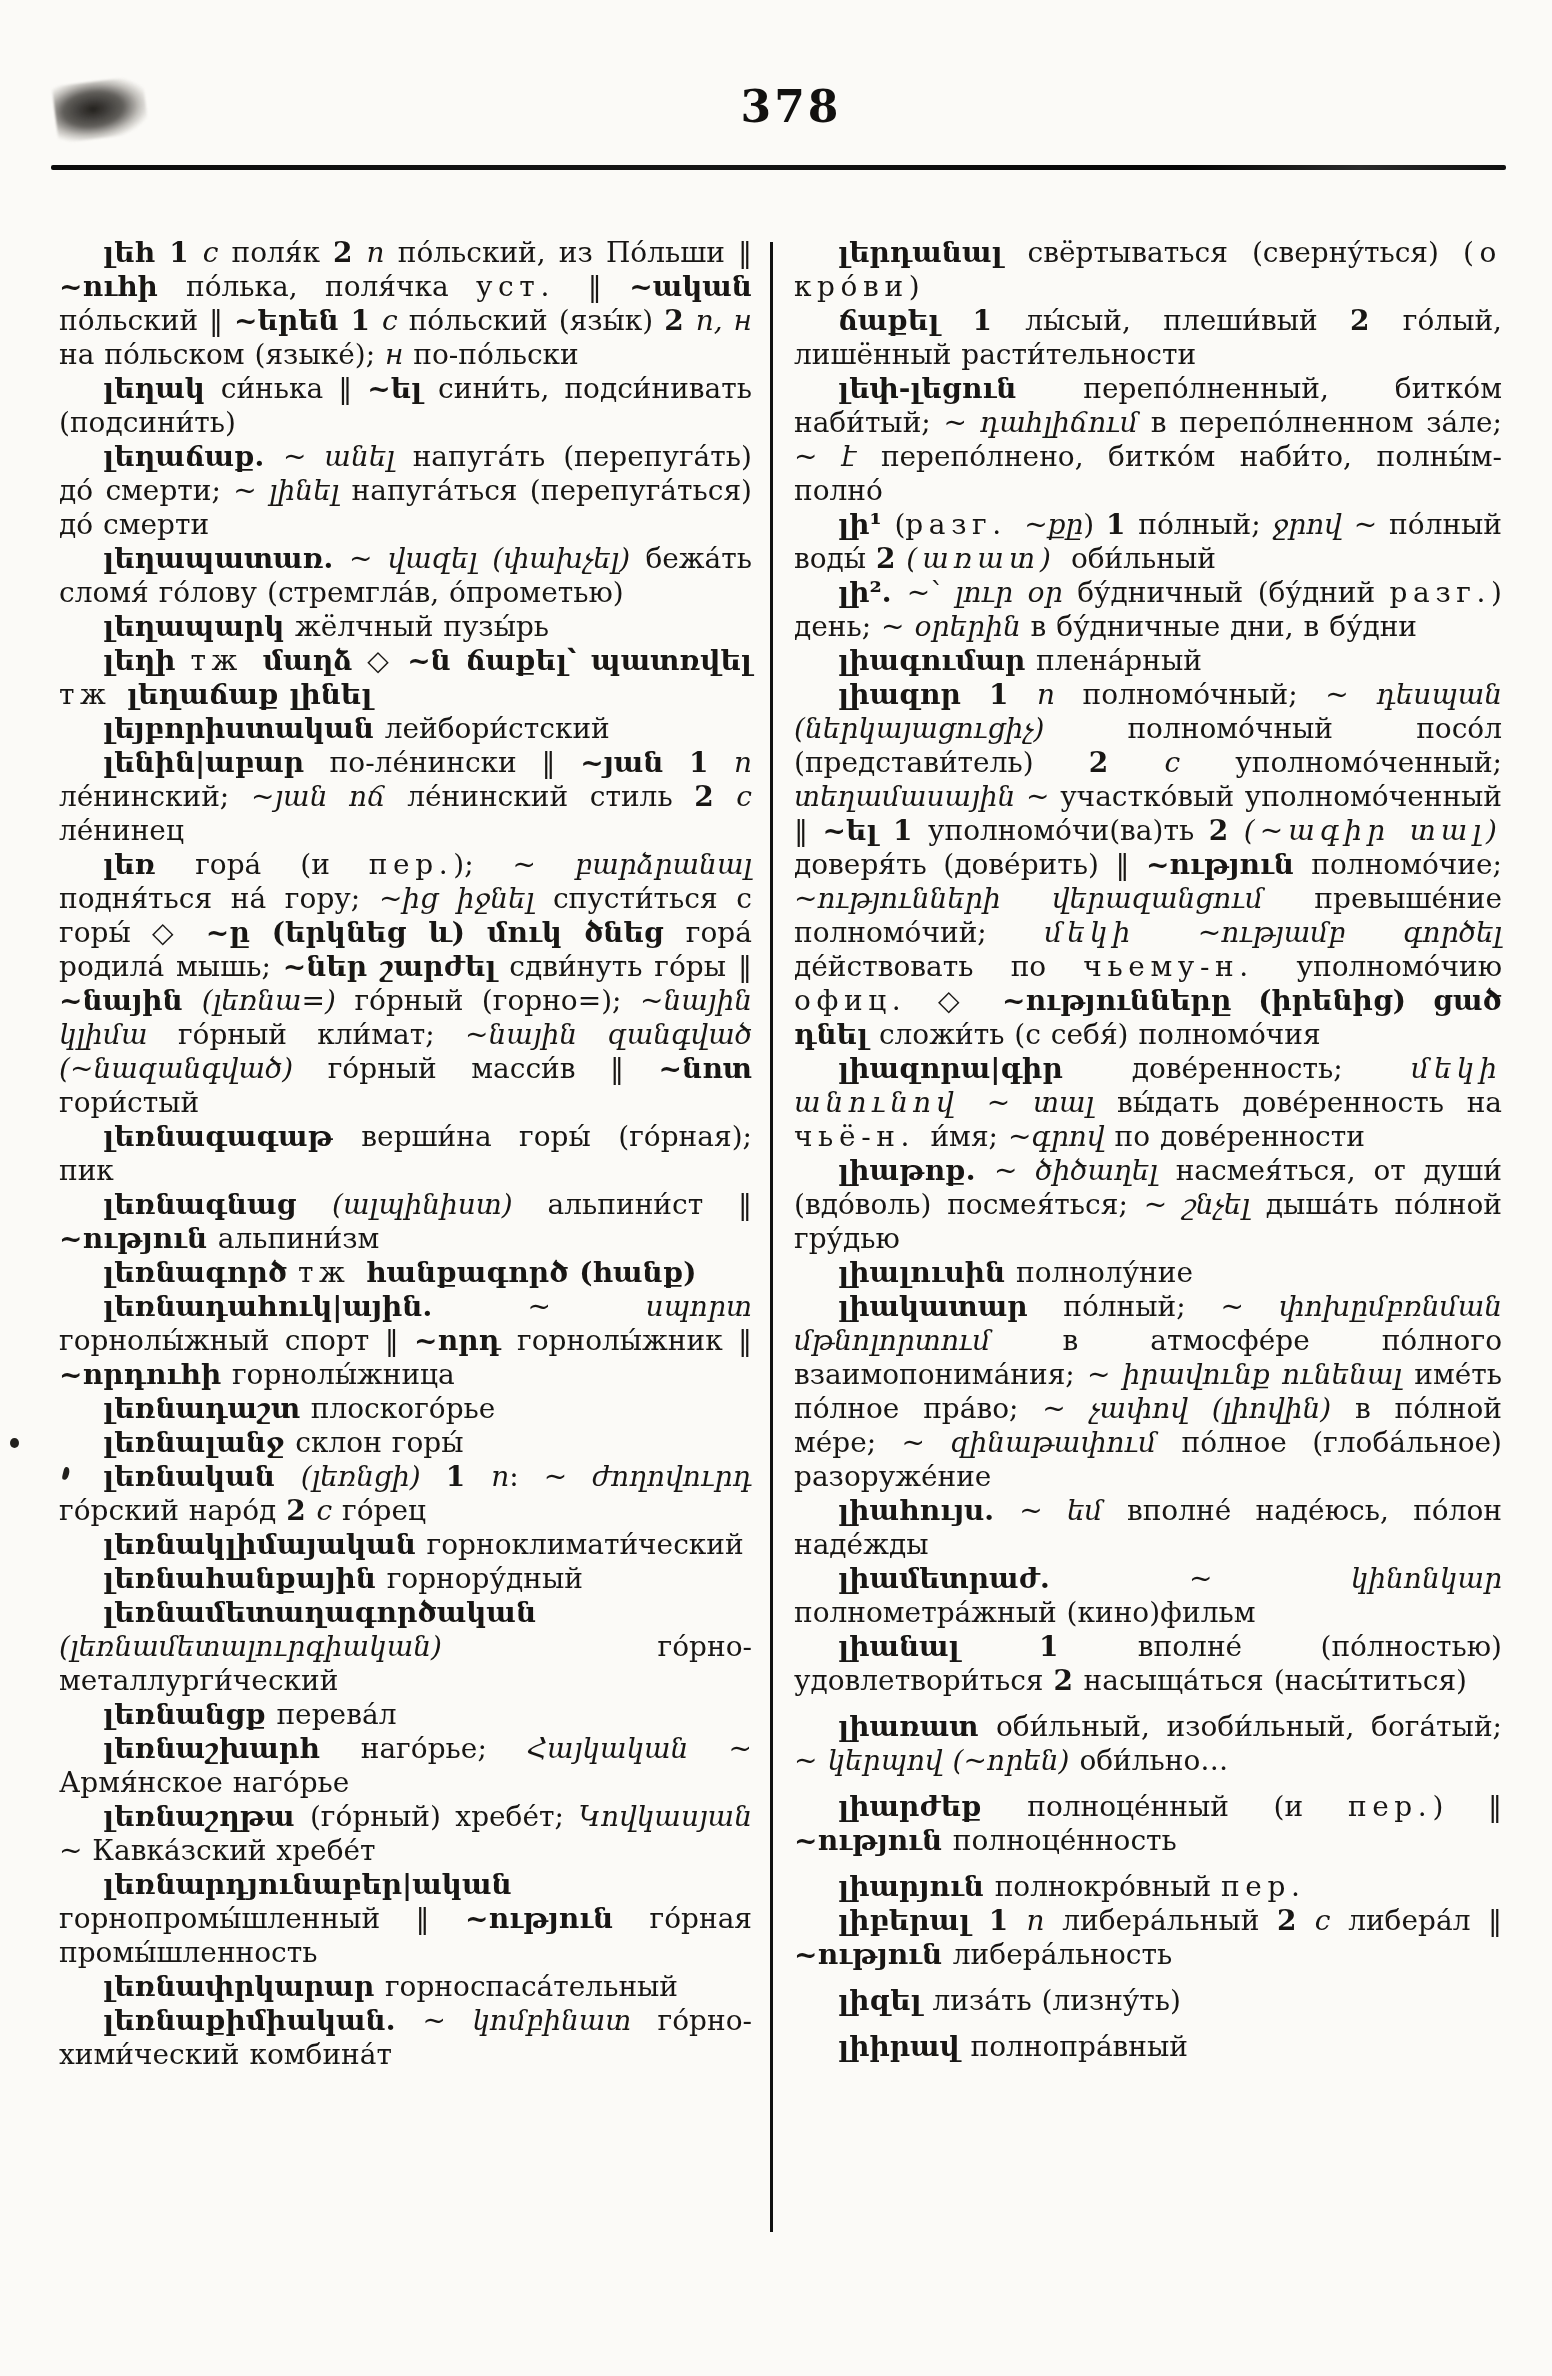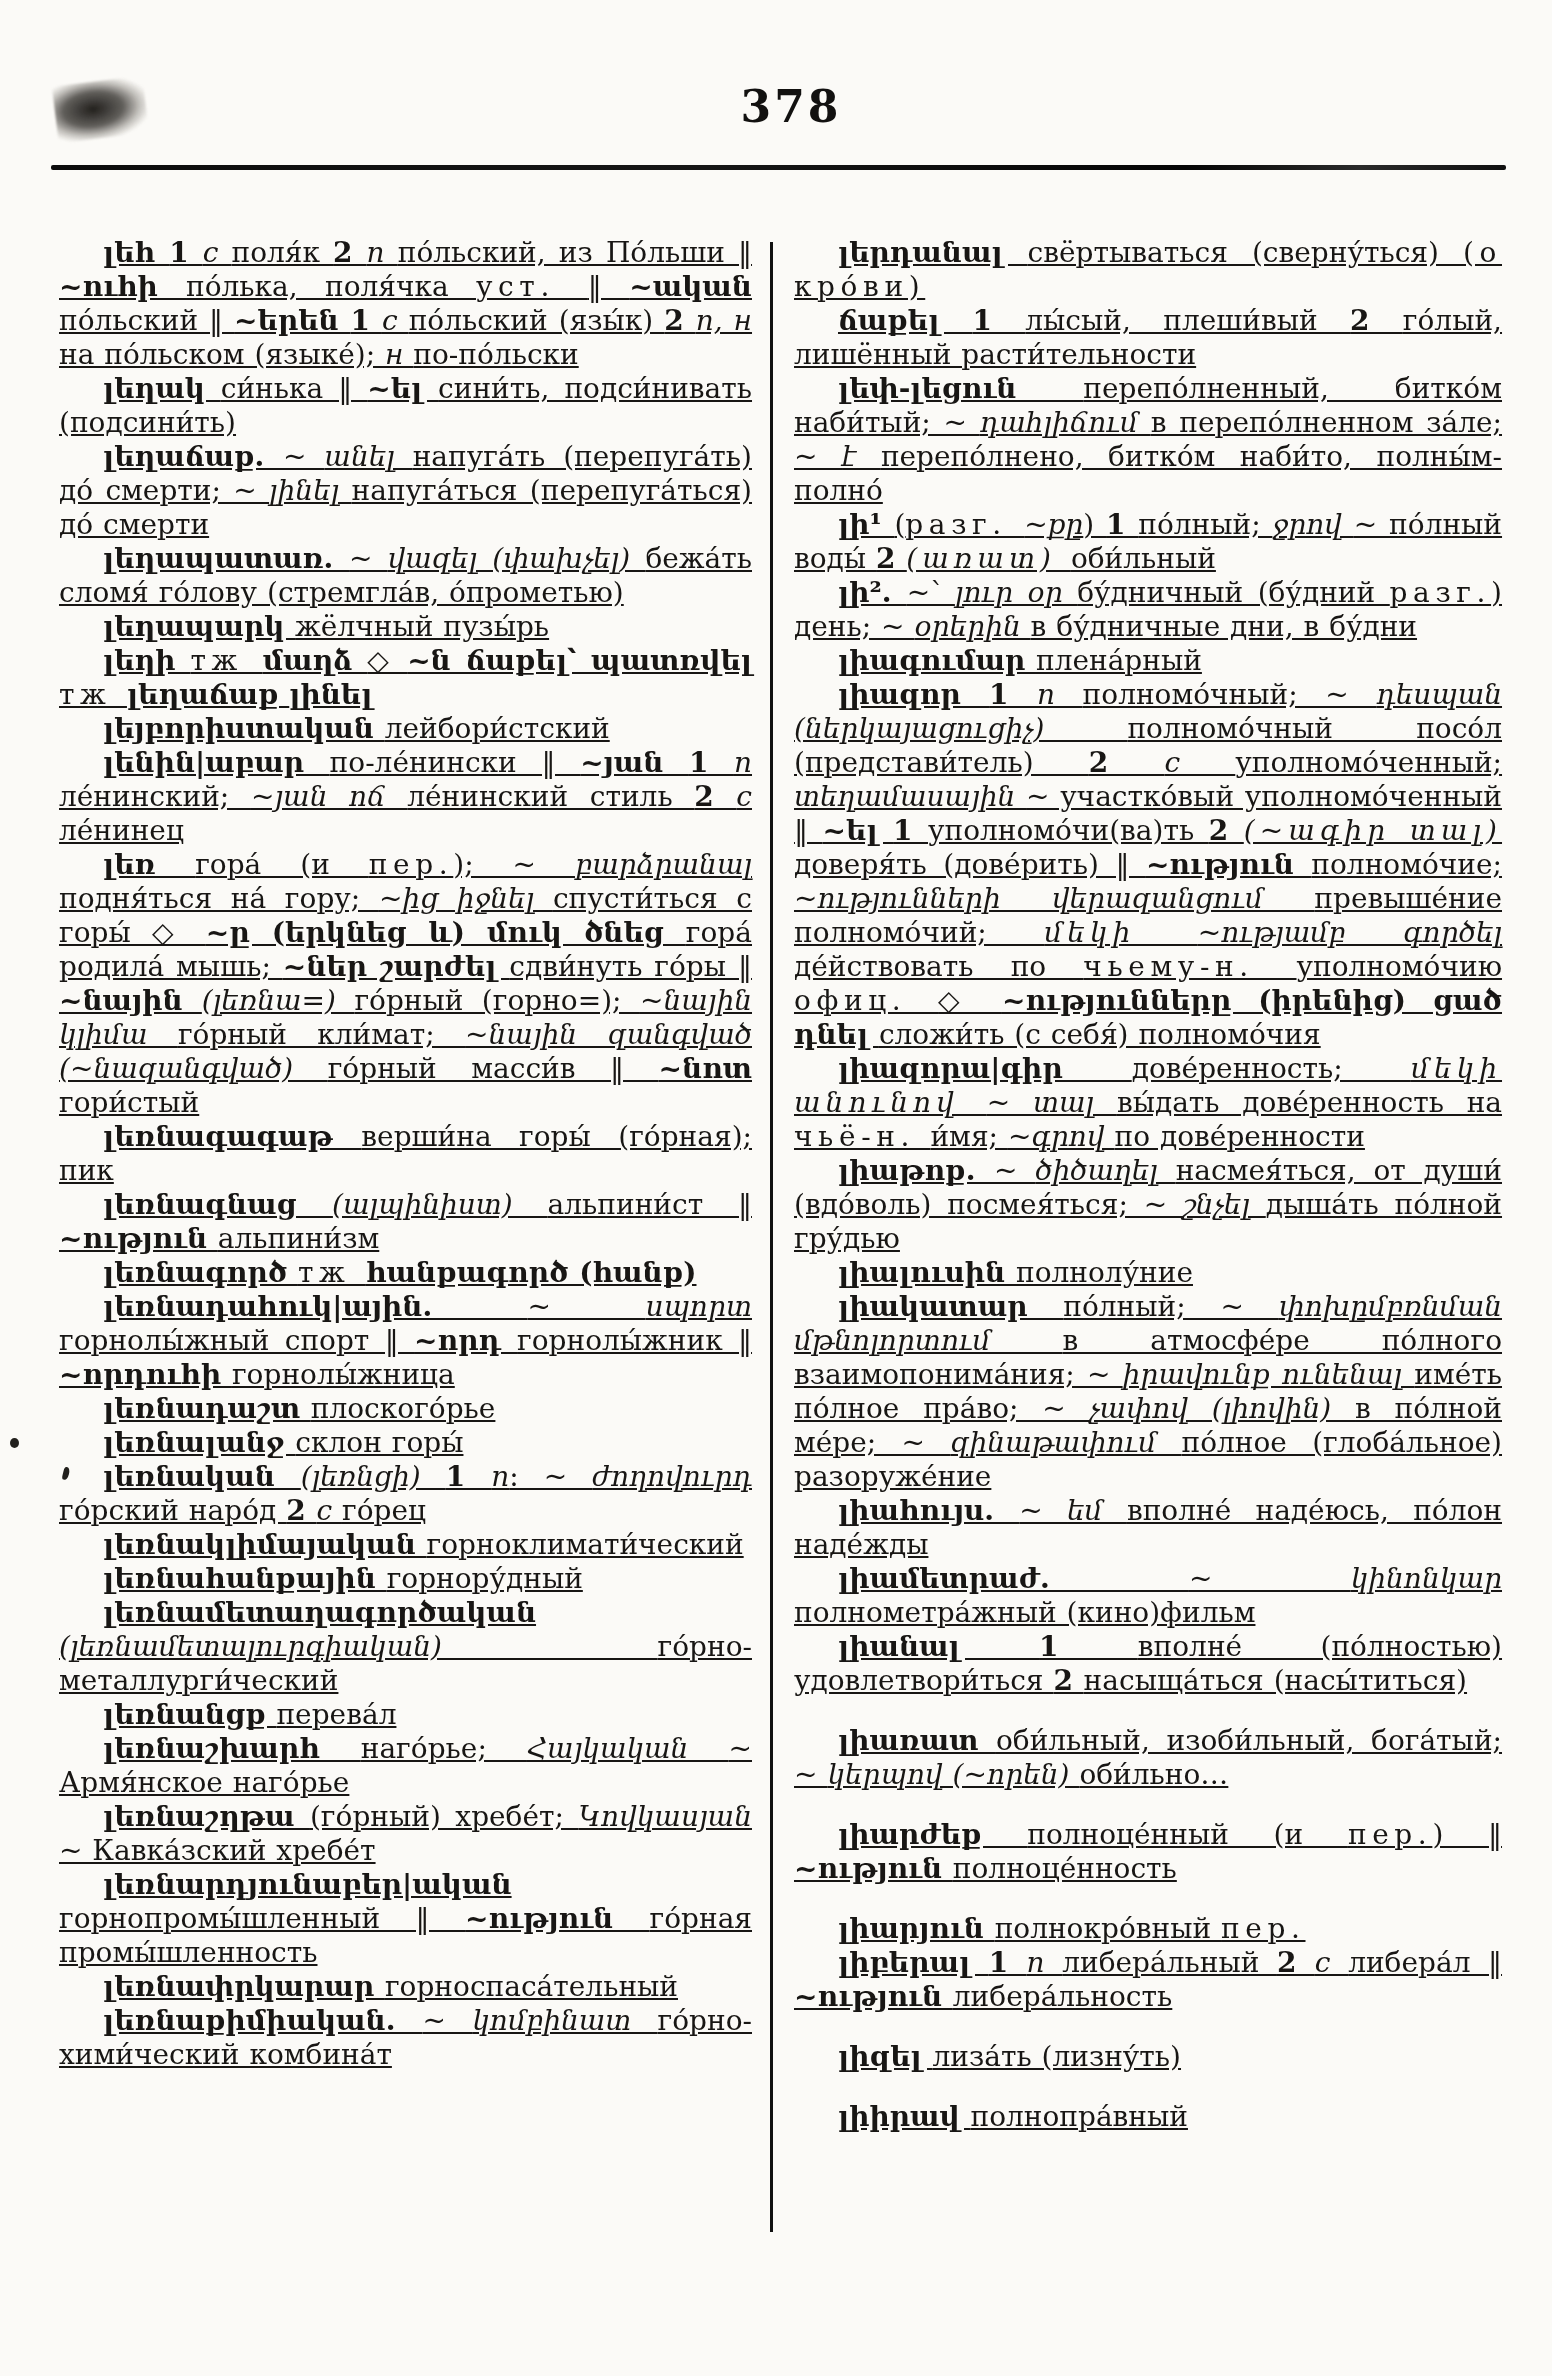--- a/index.html
+++ b/index.html
@@ -53,23 +53,22 @@
     margin:6px 21px 0 18px;
     min-height:1990px;
   }
   p.entry{
     margin:0;
     text-indent:44px;
     text-align:justify;
     font-size:28px;
     line-height:34px;
     word-spacing:1px;
-    text-decoration:underline;
   }
-  p.entry.gap{margin-top:26px;}
+  p.entry.gap{margin-top:12px;}
   .seg-h{font-weight:bold;}
   .seg-b{font-weight:bold;}
   .seg-i{font-style:italic;}
   .seg-is{font-style:italic;letter-spacing:.18em;}
   .seg-s{letter-spacing:.2em;}
 </style>
 </head>
 <body>
 
 <div class="page">

